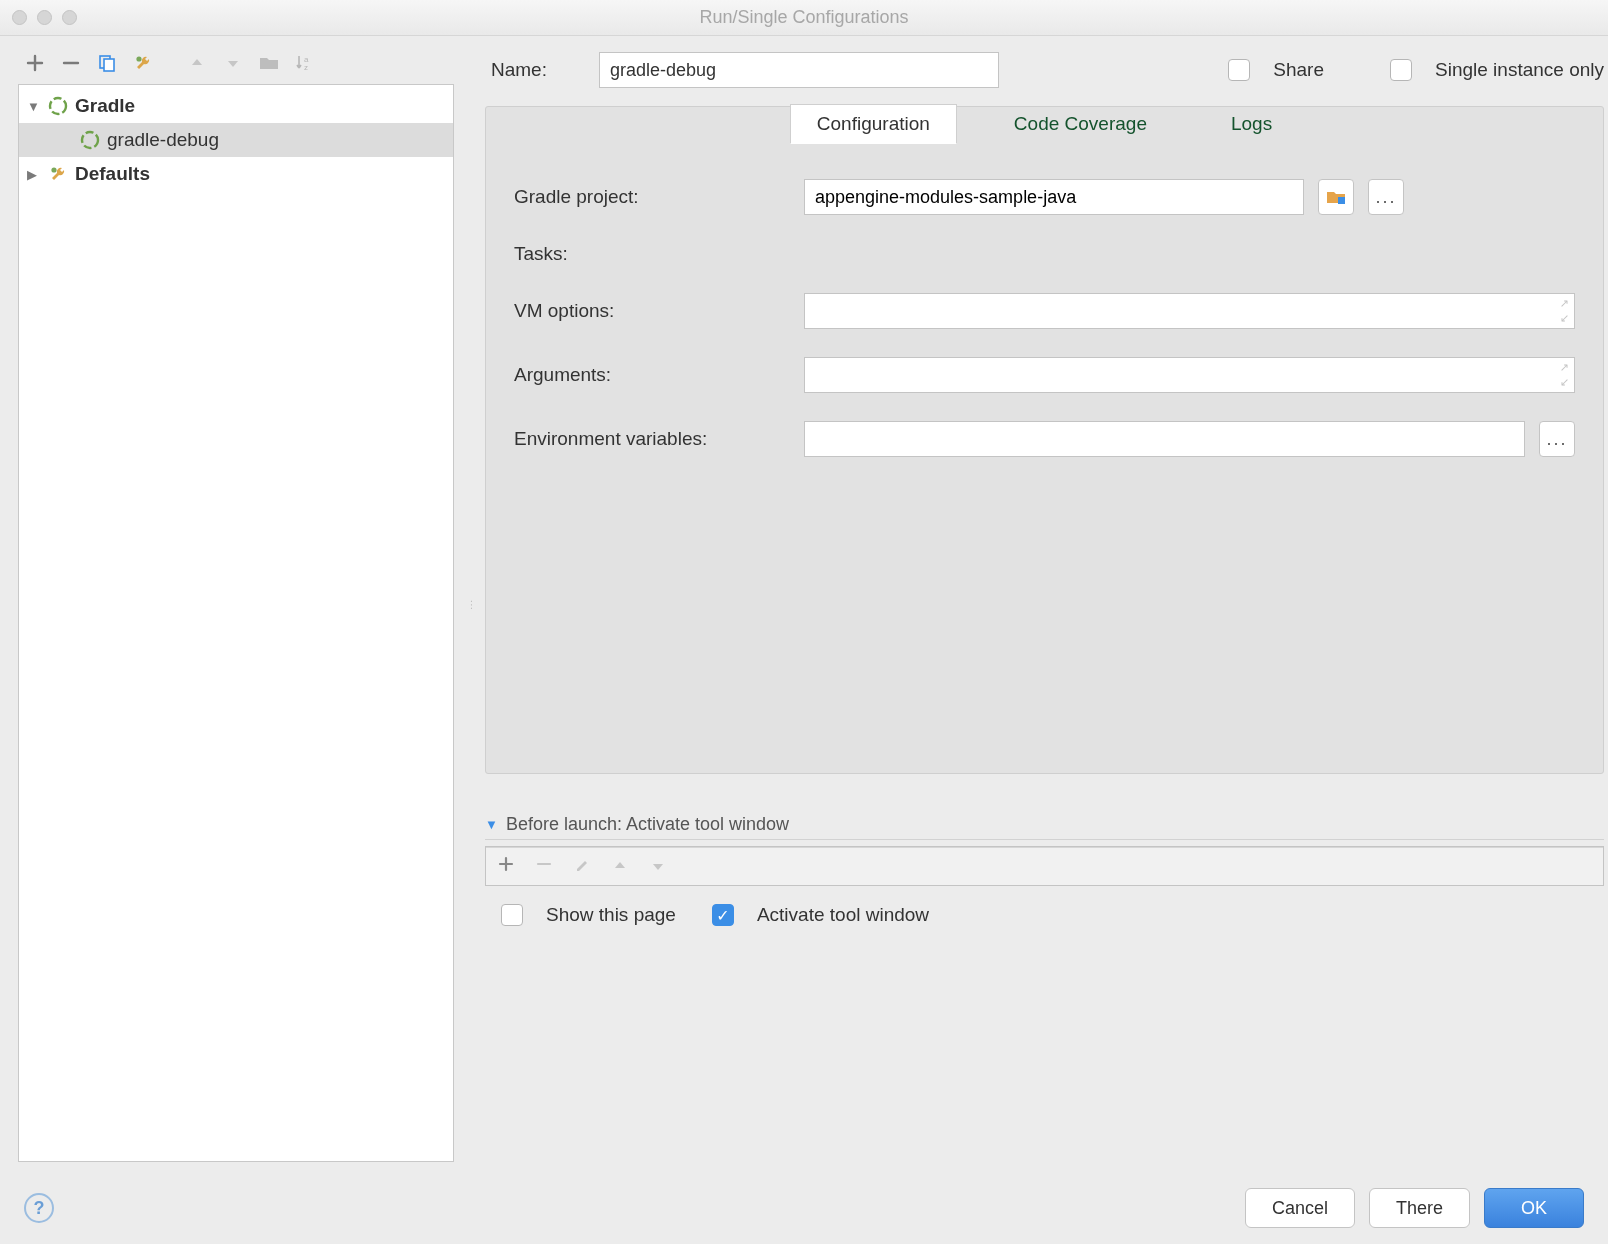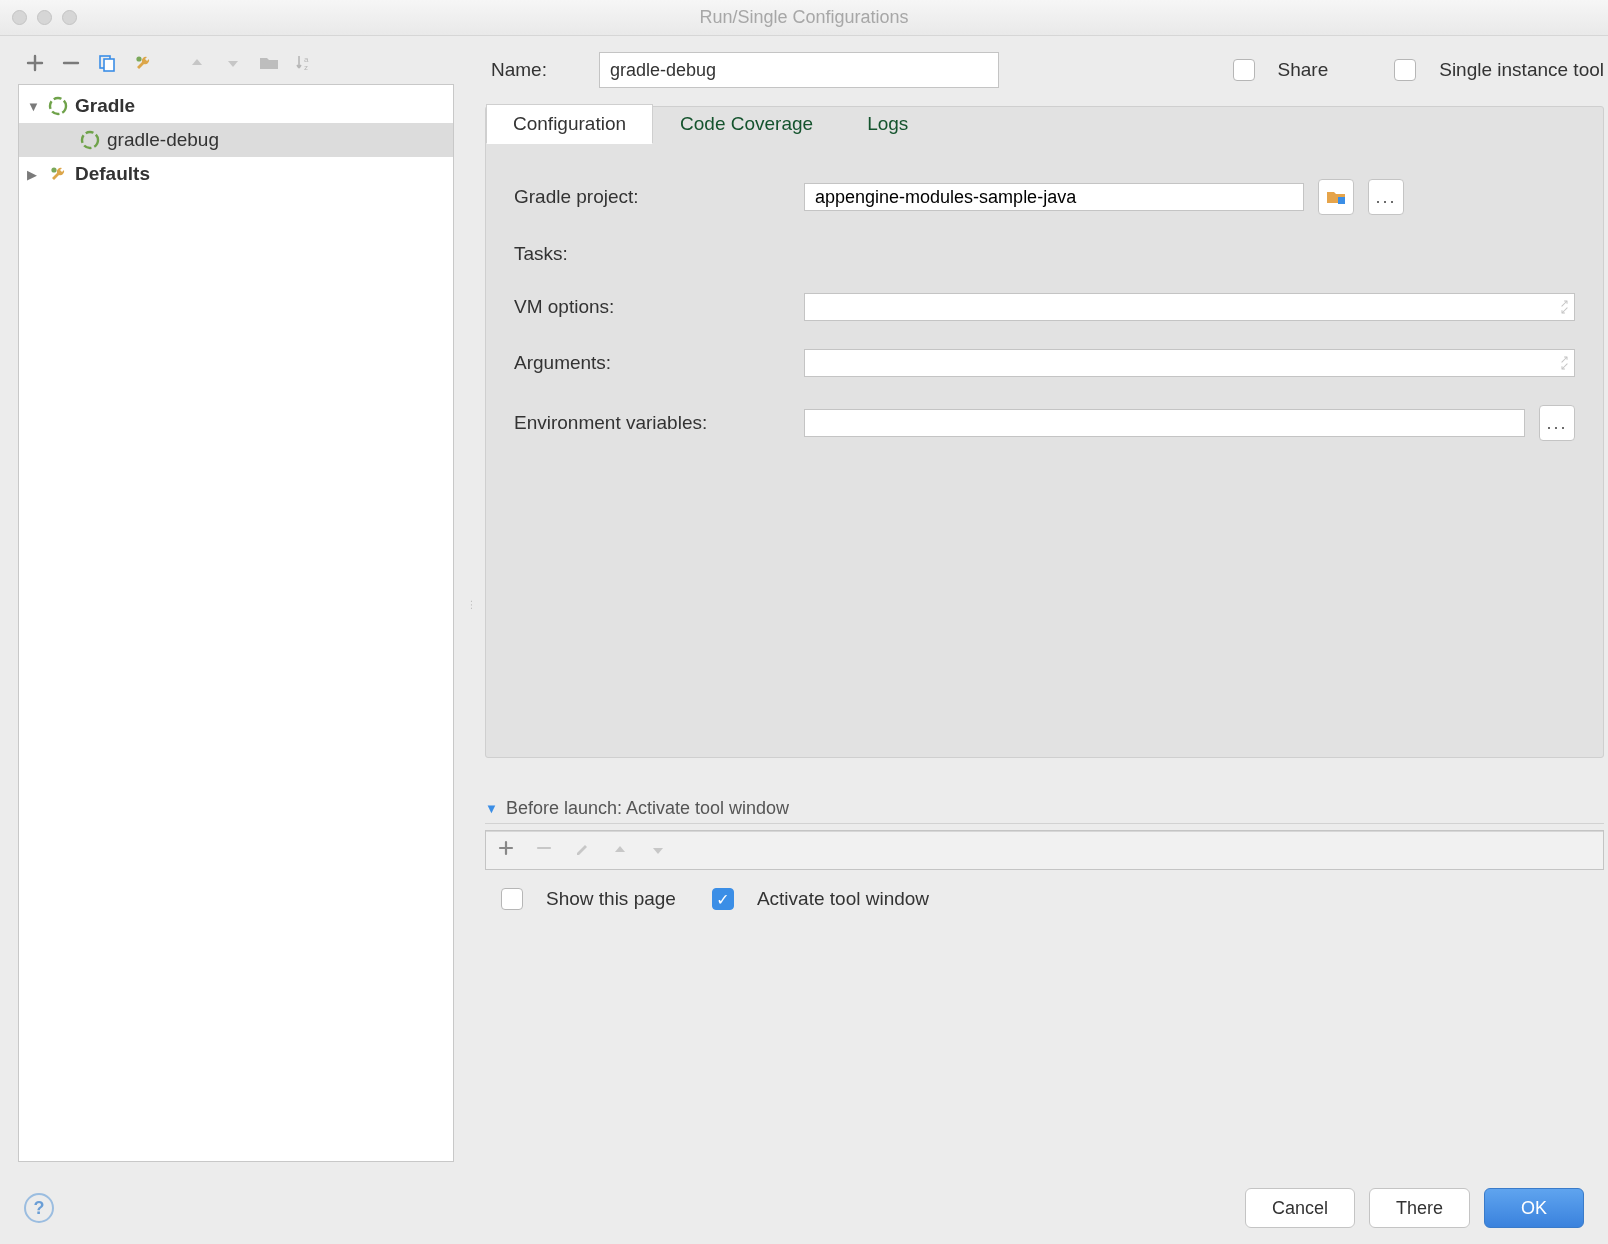--- a/index.html
+++ b/index.html
@@ -118,22 +118,23 @@
 .spacer { flex: 1; }
 
 
 .tabpanel {
   background: #e2e2e2;
   border: 1px solid #cfcfcf;
   border-radius: 3px;
   padding-top: 0;
 }
 .tabs {
-  display: flex; justify-content: flex-start;
+  display: flex; justify-content: center;
   margin-top: -2px;
+  gap: 30px;
 }
 .tab {
   padding: 8px 26px;
   font-size: 19px;
   color: #333;
   border: 1px solid transparent;
   position: relative;
   top: -1px;
 }
 .tab.active {
@@ -148,21 +149,21 @@
 }
 
 .form-row {
   display: flex; align-items: center; margin-bottom: 28px;
 }
 .form-label { width: 290px; font-size: 19px; }
 .form-input-wrap { flex: 1; display: flex; align-items: center; gap: 14px; }
 .form-input {
   border: 1px solid #c4c4c4;
   background: #fff;
-  height: 28px;
+  height: 36px;
   padding: 0 10px;
   font-size: 18px;
   flex: 1;
 }
 .icon-btn {
   width: 36px; height: 36px;
   border: 1px solid #c4c4c4;
   background: #fff;
   display: inline-flex; align-items:center; justify-content:center;
   border-radius: 4px;
@@ -357,21 +358,21 @@
       <span class="name-label">Name:</span>
       <input class="text-input name-input" value="gradle-debug" style="">
       <span class="spacer"></span>
       <label class="checkbox-lbl">
         <span class="chk"></span>
         <span>Share</span>
       </label>
       <span style="width:30px"></span>
       <label class="checkbox-lbl">
         <span class="chk"></span>
-        <span>Single instance tool</span>
+        <span>Single instance only</span>
       </label>
     </div>
 
     <div class="tabpanel">
       <div class="tabs">
         <div class="tab active">Configuration</div>
         <div class="tab">Code Coverage</div>
         <div class="tab">Logs</div>
       </div>
 

